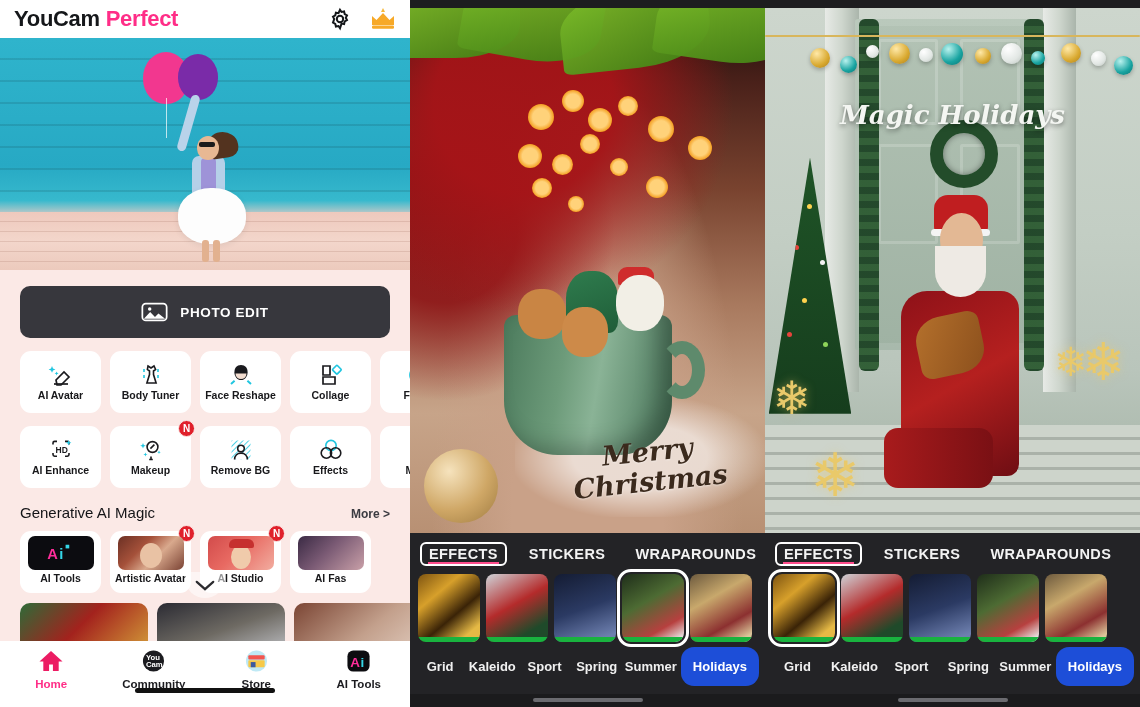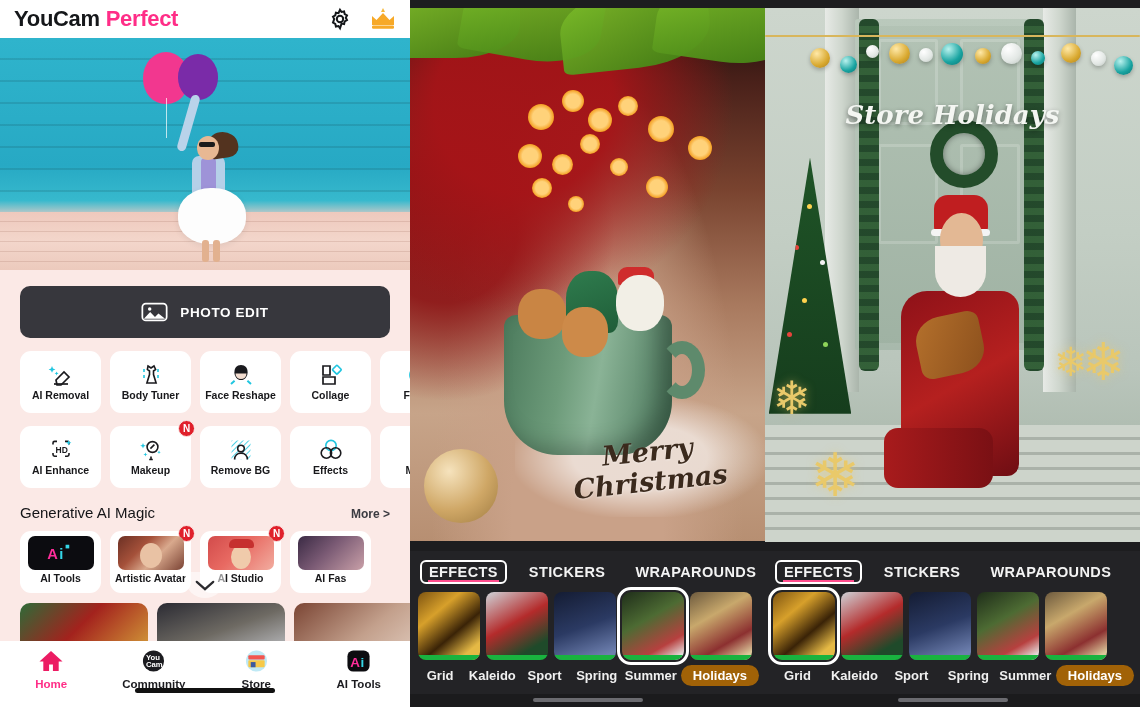--- a/index.html
+++ b/index.html
@@ -261,21 +261,21 @@
   .tg-1 { background:linear-gradient(140deg,#7e5411,#d7a02b 30%,#3a2307 60%,#e5b945 85%); }
   .tg-2 { background:linear-gradient(150deg,#cfd3d8,#b42b2b 45%,#1f4a2a 80%); }
   .tg-3 { background:linear-gradient(160deg,#141c33,#2b3a63 50%,#6d7fae 90%); }
   .tg-4 { background:linear-gradient(150deg,#1f2e1a,#4d6b33 40%,#b7403f 75%,#eaeaea 95%); }
   .tg-5 { background:linear-gradient(150deg,#6d5a3e,#c8a86c 35%,#8c3030 70%,#dcc79a 92%); }
   .cat-row { display:flex; align-items:center; gap:4px; padding:1px 6px 8px 6px; }
   .cat {
     flex:1; text-align:center; font-size:13px; font-weight:bold; color:#f0f0f0;
     padding:3px 0; cursor:pointer; white-space:nowrap;
   }
-  .cat.pill { background:#a16207; color:#fff; border-radius:13px; flex:0 0 auto; padding:3px 12px; }
+  .cat.pill { background:#1d4ed8; color:#fff; border-radius:13px; flex:0 0 auto; padding:12px 12px; }
   .edit-home-ind { height:13px; background:#1b1b1d; position:relative; }
   .edit-home-ind::after{
     content:""; position:absolute; left:50%; transform:translateX(-50%); top:4px;
     width:110px; height:4px; border-radius:3px; background:#6b6b70;
   }
 </style>
 </head>
 <body>
 
 <div class="stage">
@@ -337,21 +337,21 @@
     <div class="tool-row">
       <div class="tool-card">
         <span class="tool-ic">
           <svg viewBox="0 0 26 24" width="26" height="24" fill="none">
             <path d="M8 17l8-8 5 5-8 8H9z" stroke="#1a1a1e" stroke-width="1.7"></path>
             <path d="M6 21h14" stroke="#1a1a1e" stroke-width="1.7"></path>
             <path d="M4 3l1 2.4L7.4 6.4 5 7.4 4 9.8 3 7.4.6 6.4 3 5.4z" fill="#21c6e0"></path>
             <path d="M8.6 8.4l.6 1.4 1.4.6-1.4.6-.6 1.4-.6-1.4-1.4-.6 1.4-.6z" fill="#21c6e0"></path>
           </svg>
         </span>
-        <span class="tool-lbl">AI Removal</span>
+        <span class="tool-lbl">AI Avatar</span>
       </div>
       <div class="tool-card">
         <span class="tool-ic">
           <svg viewBox="0 0 26 24" width="26" height="24" fill="none" stroke="#1a1a1e" stroke-width="1.6">
             <path d="M10 3l3 2 3-2 1.6 3.4-2.1 1.6v3.6l2.6 8.4H8.9l2.6-8.4V8L9.4 6.4z"></path>
             <path d="M6 6v3M6 12v3M20 6v3M20 12v3" stroke="#21c6e0"></path>
           </svg>
         </span>
         <span class="tool-lbl">Body Tuner</span>
       </div>
@@ -659,21 +659,21 @@
           <div class="santa-leg"></div>
           <div class="santa-hat"></div>
           <div class="santa-head"></div>
           <div class="santa-beard"></div>
           <div class="uke"></div>
         </div>
         <div class="snowflake-gold" style="left:2%;bottom:22%;">❄</div>
         <div class="snowflake-gold" style="left:12%;bottom:6%;font-size:60px;">❄</div>
         <div class="snowflake-gold" style="right:4%;bottom:28%;font-size:52px;">❄</div>
         <div class="snowflake-gold" style="right:14%;top:62%;font-size:40px;">❄</div>
-        <div class="script-happy">Store Holidays</div>
+        <div class="script-happy">Magic Holidays</div>
       </div>
     </div>
     <div class="edit-bar">
       <div class="edit-tabs">
         <span class="edit-tab active">EFFECTS</span>
         <span class="edit-tab">STICKERS</span>
         <span class="edit-tab">WRAPAROUNDS</span>
       </div>
       <div class="thumb-row">
         <div class="thumb tg-1 sel">

